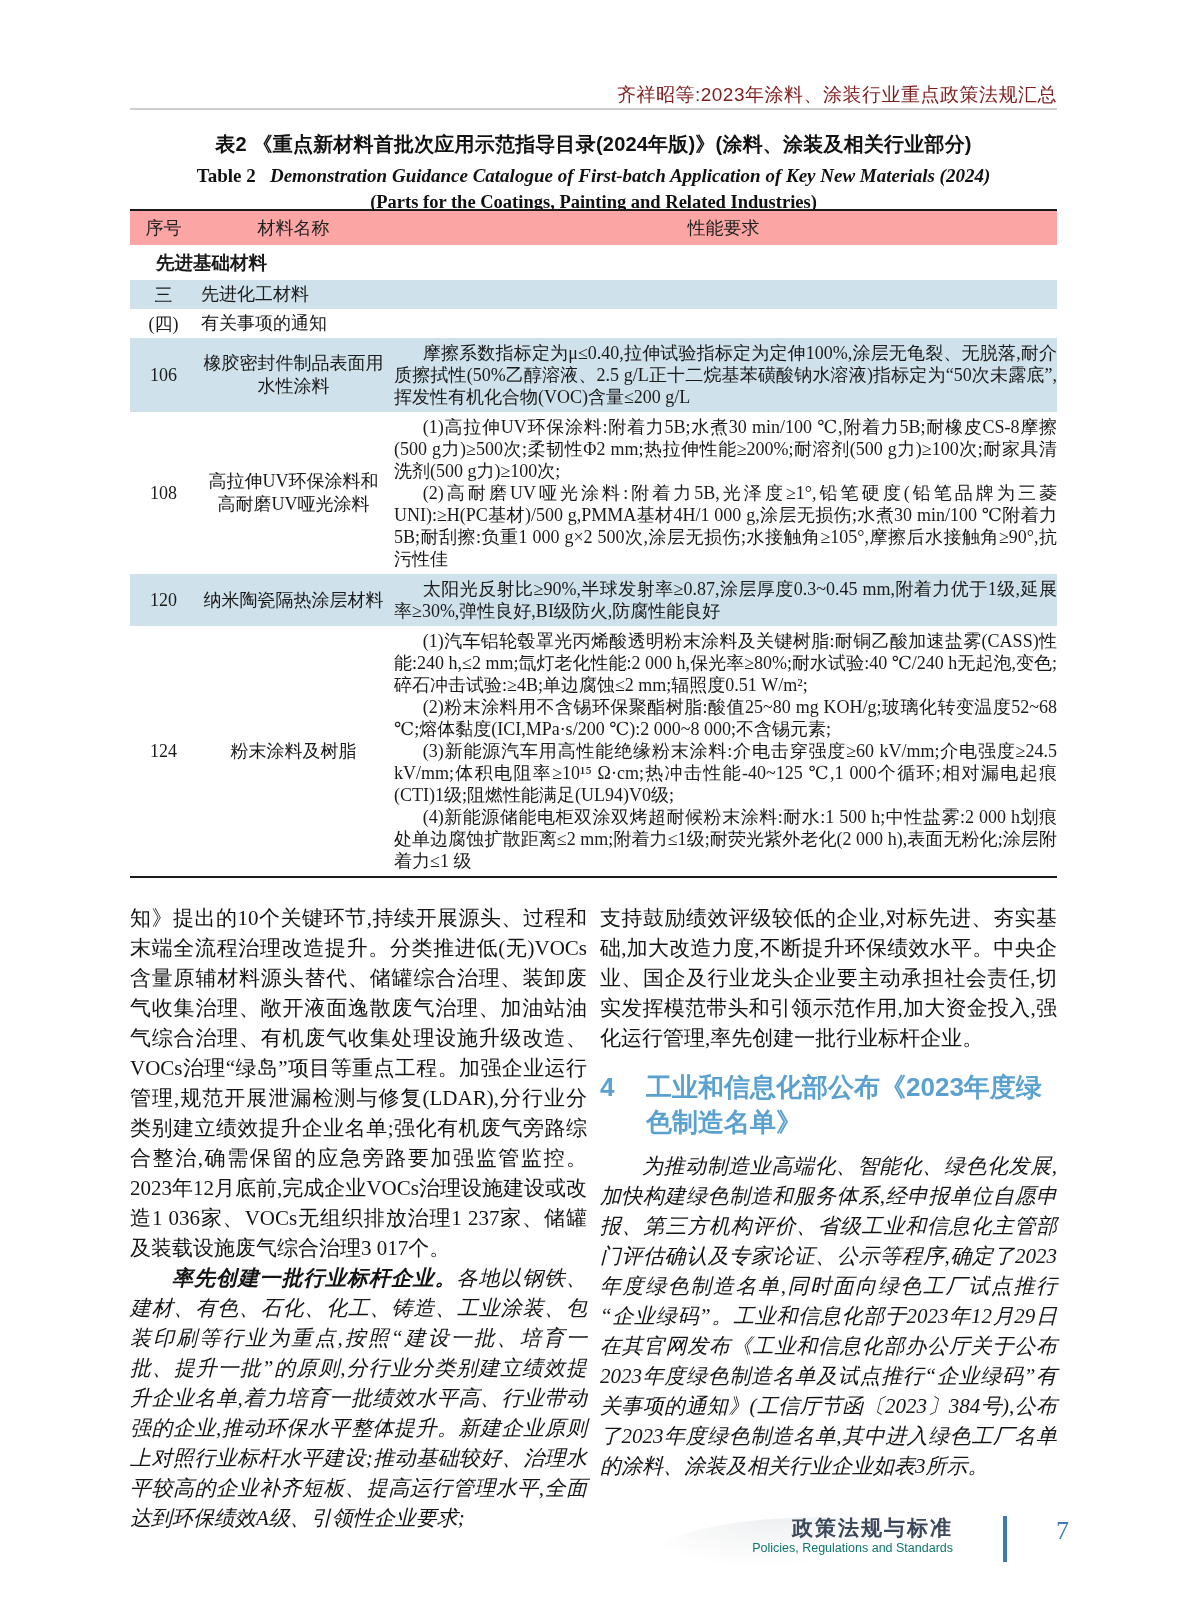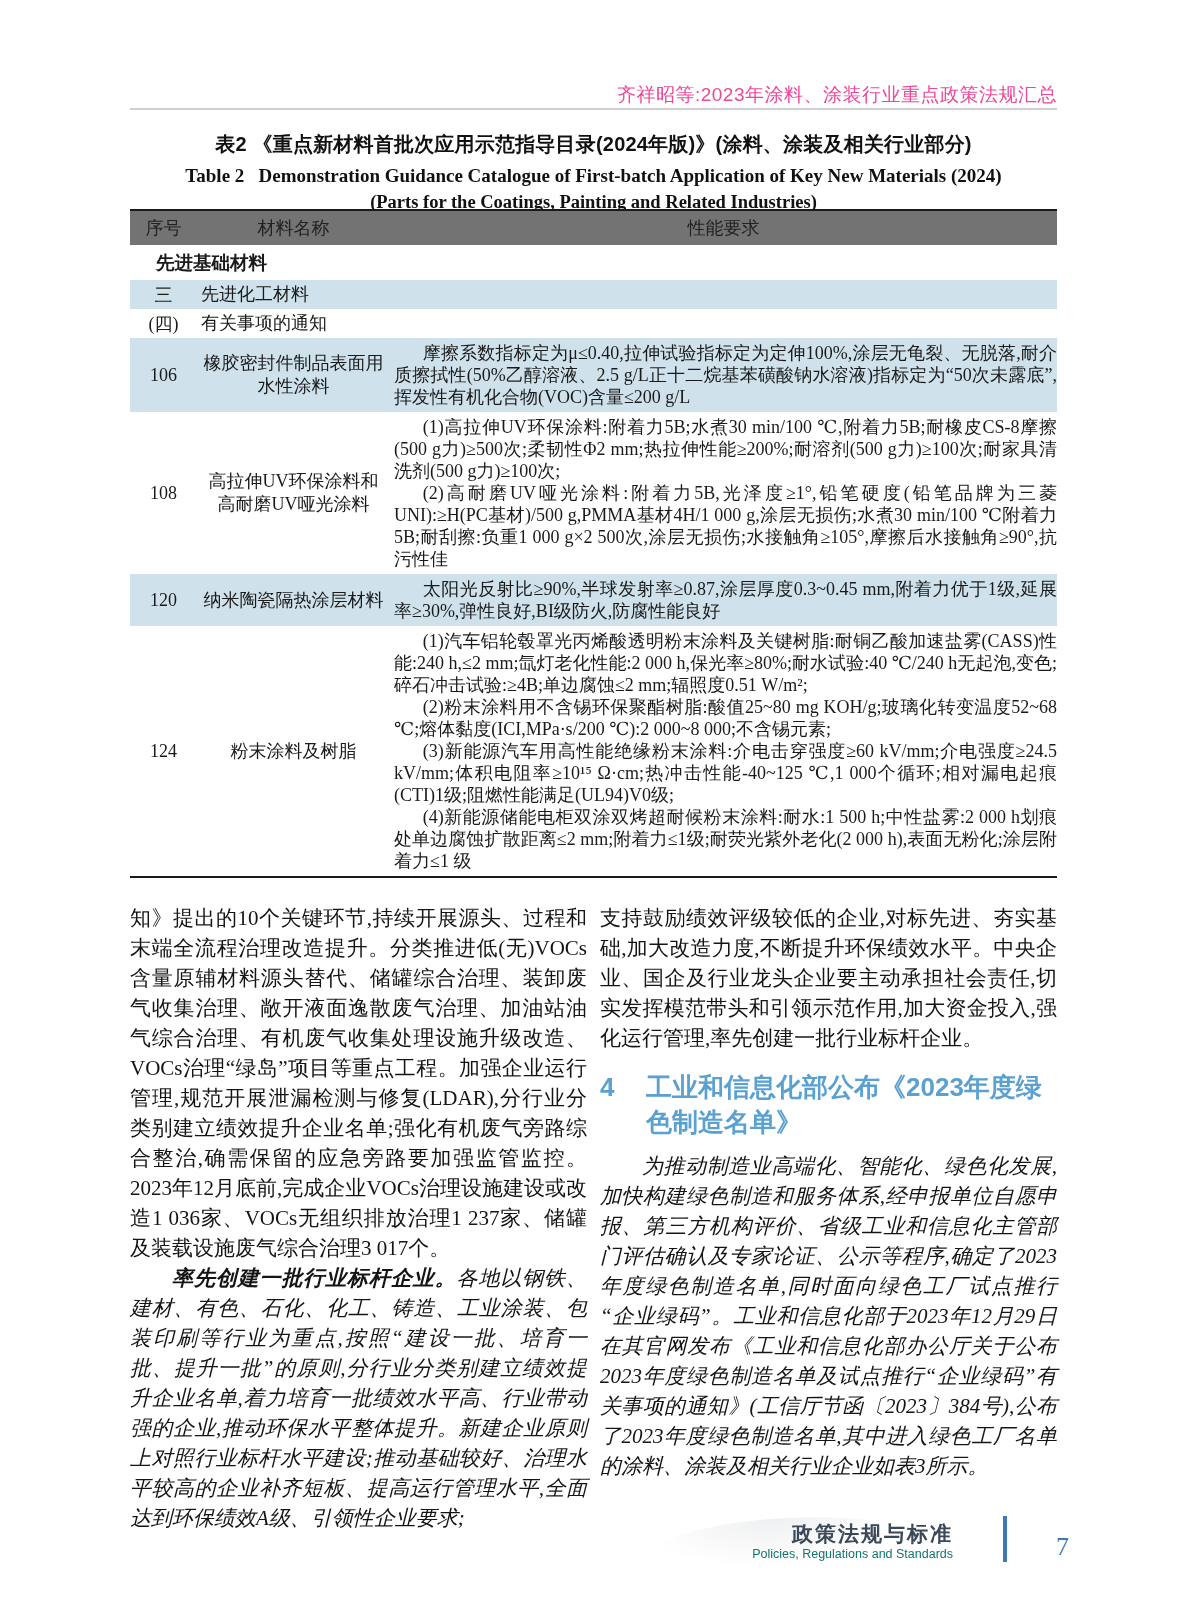--- a/index.html
+++ b/index.html
@@ -6,43 +6,43 @@
   body{
     width:1187px;height:1600px;position:relative;background:#ffffff;
     font-family:"Liberation Serif","DejaVu Serif",serif;color:#1a1a1a;
     overflow:hidden;
   }
 
   
   .running-head{
     position:absolute;top:82px;right:130px;
     font-family:"Liberation Sans","DejaVu Sans",sans-serif;
-    font-size:19px;color:#ec4899;letter-spacing:.5px;
+    font-size:19px;color:#7f1d1d;letter-spacing:.5px;
   }
   .head-rule{
     position:absolute;top:108px;left:130px;width:927px;
     border-top:2px solid #cfcfcf;height:0;
   }
 
   
   .captions{position:absolute;left:130px;top:131px;width:927px;text-align:center;}
   .cap-cn{
     font-family:"Liberation Sans","DejaVu Sans",sans-serif;
     font-weight:bold;font-size:20px;color:#111;margin-bottom:7px;letter-spacing:.2px;
   }
   .cap-en{font-size:19px;font-weight:bold;color:#111;margin-bottom:5px;}
-  .cap-en .cap-en-title{}
+  .cap-en .cap-en-title{font-style:italic;}
   .cap-en2{font-size:18.5px;font-weight:bold;color:#111;}
 
   
   .ktable{position:absolute;left:130px;top:209px;width:927px;border-top:2.5px solid #1a1a1a;border-bottom:2.5px solid #1a1a1a;}
   .trow{display:grid;grid-template-columns:67px 193px 667px;align-items:center;}
   .trow.shaded{background:#cfe2ec;}
   .trow.thead{
-    background:#737373;
+    background:#fca5a5;
     font-family:"Liberation Sans","DejaVu Sans",sans-serif;
     font-size:18px;color:#222;
   }
   .trow.thead > div{text-align:center;padding:5px 0;}
   .c-no{text-align:center;font-size:18px;align-self:center;}
   .c-name{text-align:center;font-size:18px;line-height:23px;padding:2px 4px;align-self:center;}
   .c-name.left{text-align:left;padding-left:4px;}
   .c-req{font-size:18px;line-height:22px;text-align:justify;padding:4px 0 4px 4px;align-self:center;}
   .c-req p{margin:0;text-indent:1.6em;}
   .trow.group{display:block;padding:5px 0 5px 26px;
@@ -58,21 +58,21 @@
 
   .section-heading{
     display:flex;margin:17px 0 11px 0;color:#5ba1d0;
     font-family:"Liberation Sans","DejaVu Sans",sans-serif;
     font-weight:bold;font-size:26px;line-height:35px;text-align:left;
   }
   .section-heading .sec-no{width:46px;flex:none;}
   .section-heading .sec-title{flex:1;}
 
   
-  .footer{position:absolute;top:1516px;right:118px;display:flex;align-items:flex-end;gap:40px;}
+  .footer{position:absolute;top:1516px;right:118px;display:flex;align-items:flex-start;gap:40px;}
   .footer-swoosh{
     position:absolute;right:150px;top:2px;width:260px;height:52px;
     border-radius:50%;
     background:radial-gradient(ellipse at 45% 0%, rgba(120,130,140,0.12), rgba(120,130,140,0) 65%);
     transform:rotate(-3deg);
   }
   .footer-labels{text-align:right;position:relative;}
   .footer-cn{
     font-family:"Liberation Sans","DejaVu Sans",sans-serif;font-weight:bold;
     font-size:21px;color:#3b4859;letter-spacing:2px;line-height:24px;

